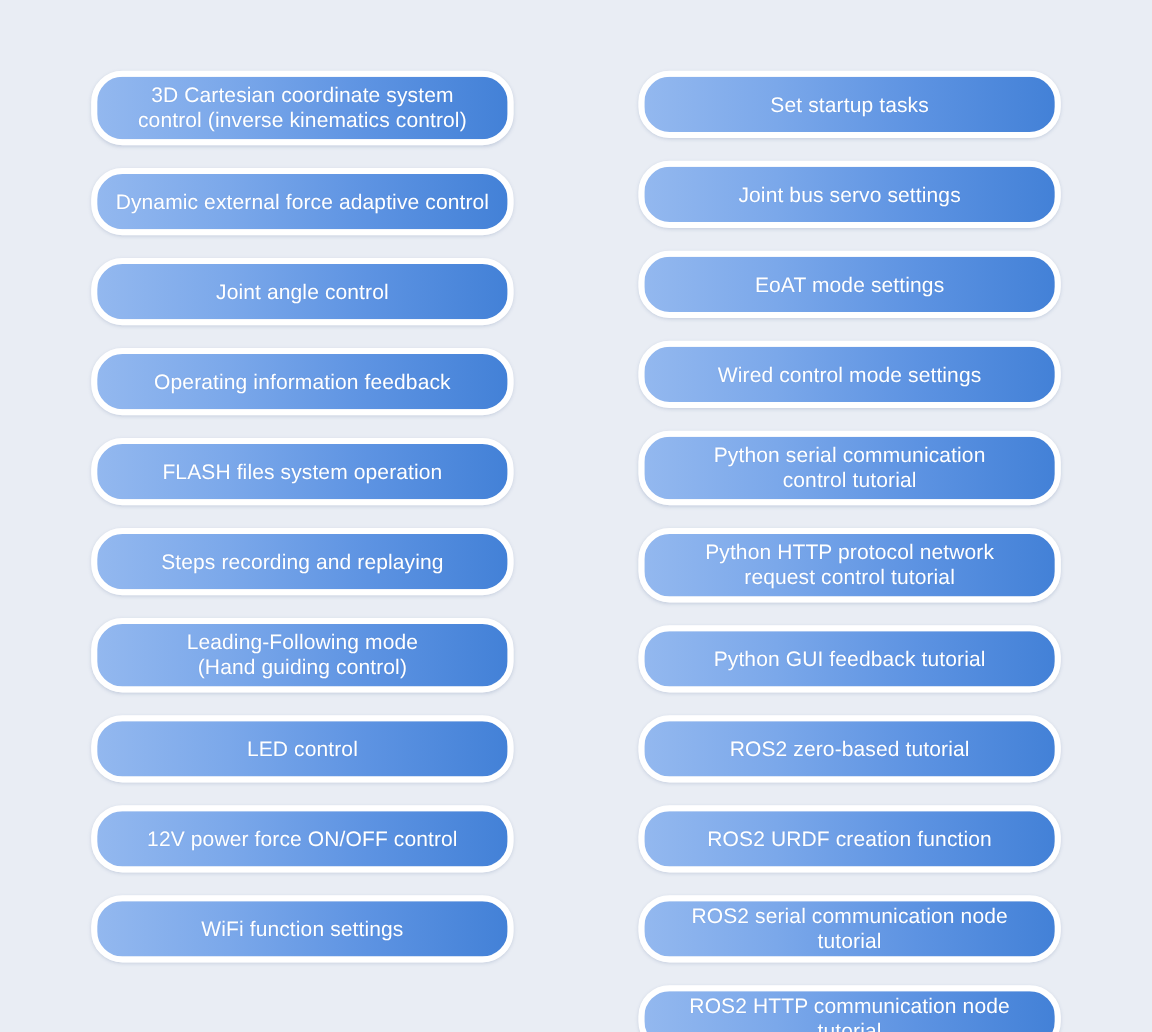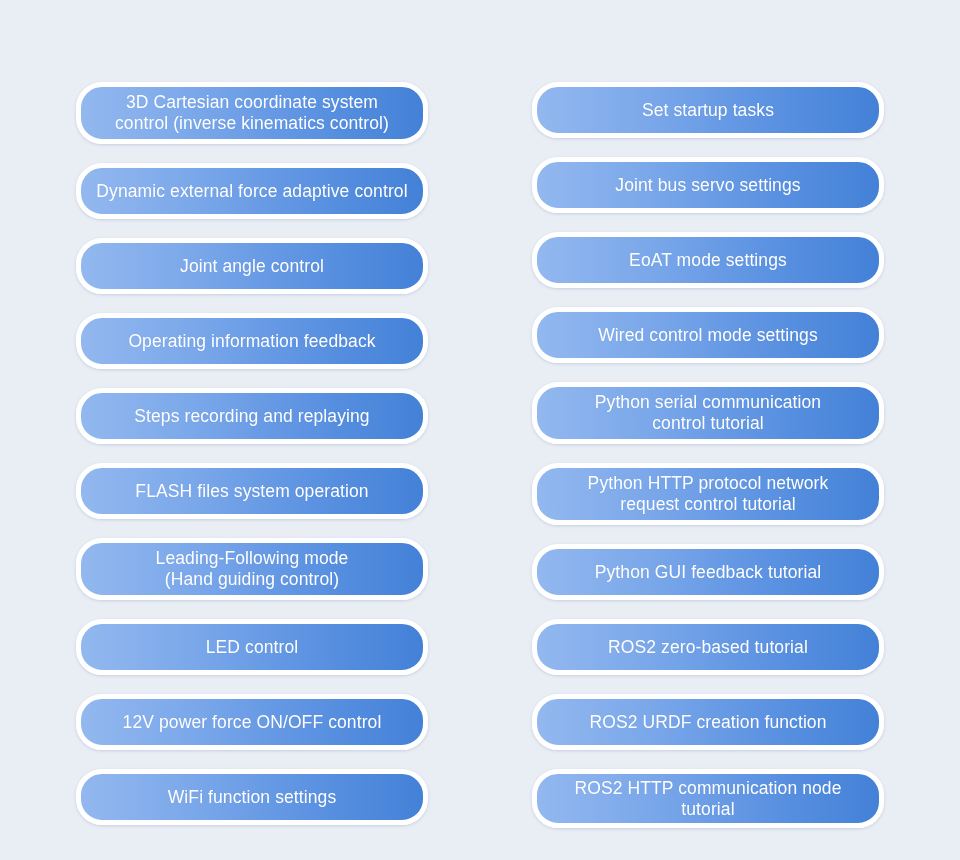--- a/index.html
+++ b/index.html
@@ -15,21 +15,21 @@
   }
 
   .board {
     position: relative;
     width: 960px;
     height: 860px;
     display: flex;
     flex-direction: row;
     justify-content: center;
     gap: 104px;
-    padding-top: 82px;
+    padding-top: 59px;
     box-sizing: border-box;
   }
 
   .column {
     width: 352px;
     display: flex;
     flex-direction: column;
     align-items: stretch;
     gap: 19px;
   }
@@ -73,24 +73,24 @@
       <div class="pill">
         <span class="pill-label">Dynamic external force adaptive control</span>
       </div>
       <div class="pill">
         <span class="pill-label">Joint angle control</span>
       </div>
       <div class="pill">
         <span class="pill-label">Operating information feedback</span>
       </div>
       <div class="pill">
-        <span class="pill-label">Steps recording and replaying</span>
+        <span class="pill-label">FLASH files system operation</span>
       </div>
       <div class="pill">
-        <span class="pill-label">FLASH files system operation</span>
+        <span class="pill-label">Steps recording and replaying</span>
       </div>
       <div class="pill two-line">
         <span class="pill-label">Leading-Following mode
 (Hand guiding control)</span>
       </div>
       <div class="pill">
         <span class="pill-label">LED control</span>
       </div>
       <div class="pill">
         <span class="pill-label">12V power force ON/OFF control</span>
@@ -123,16 +123,19 @@
       <div class="pill">
         <span class="pill-label">Python GUI feedback tutorial</span>
       </div>
       <div class="pill">
         <span class="pill-label">ROS2 zero-based tutorial</span>
       </div>
       <div class="pill">
         <span class="pill-label">ROS2 URDF creation function</span>
       </div>
       <div class="pill">
+        <span class="pill-label">ROS2 serial communication node tutorial</span>
+      </div>
+      <div class="pill">
         <span class="pill-label">ROS2 HTTP communication node tutorial</span>
       </div>
     </div>
 </div>
 
 </body></html>

